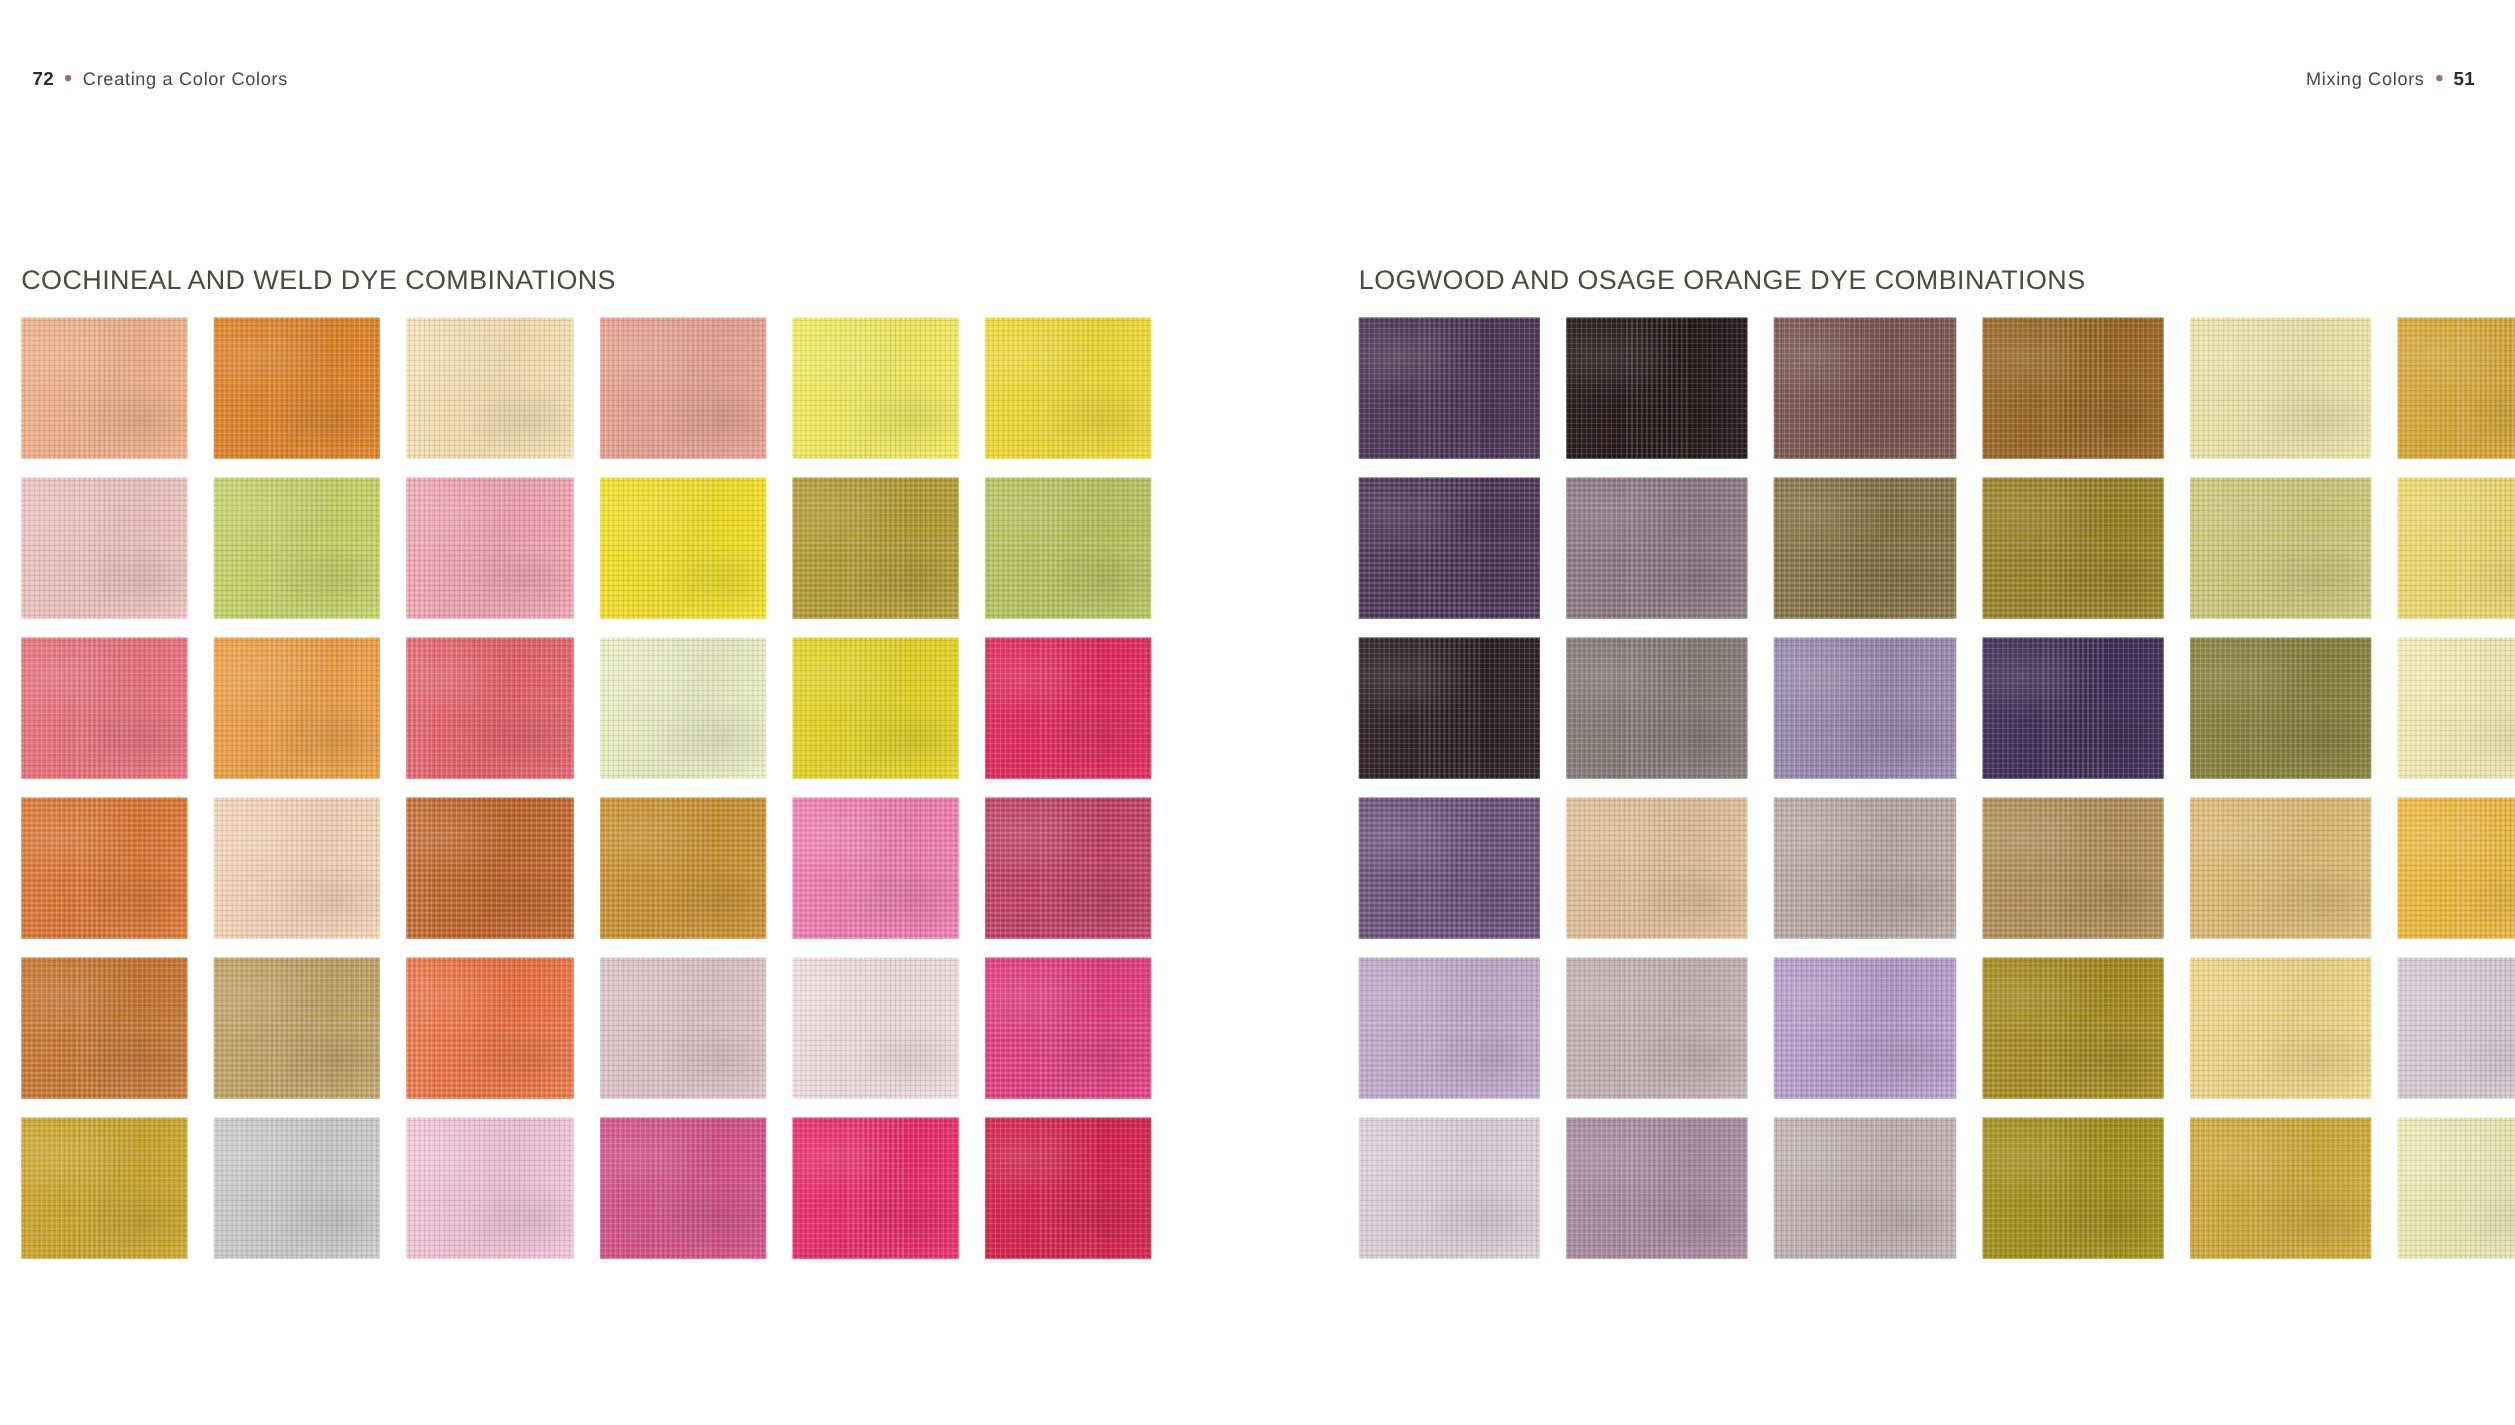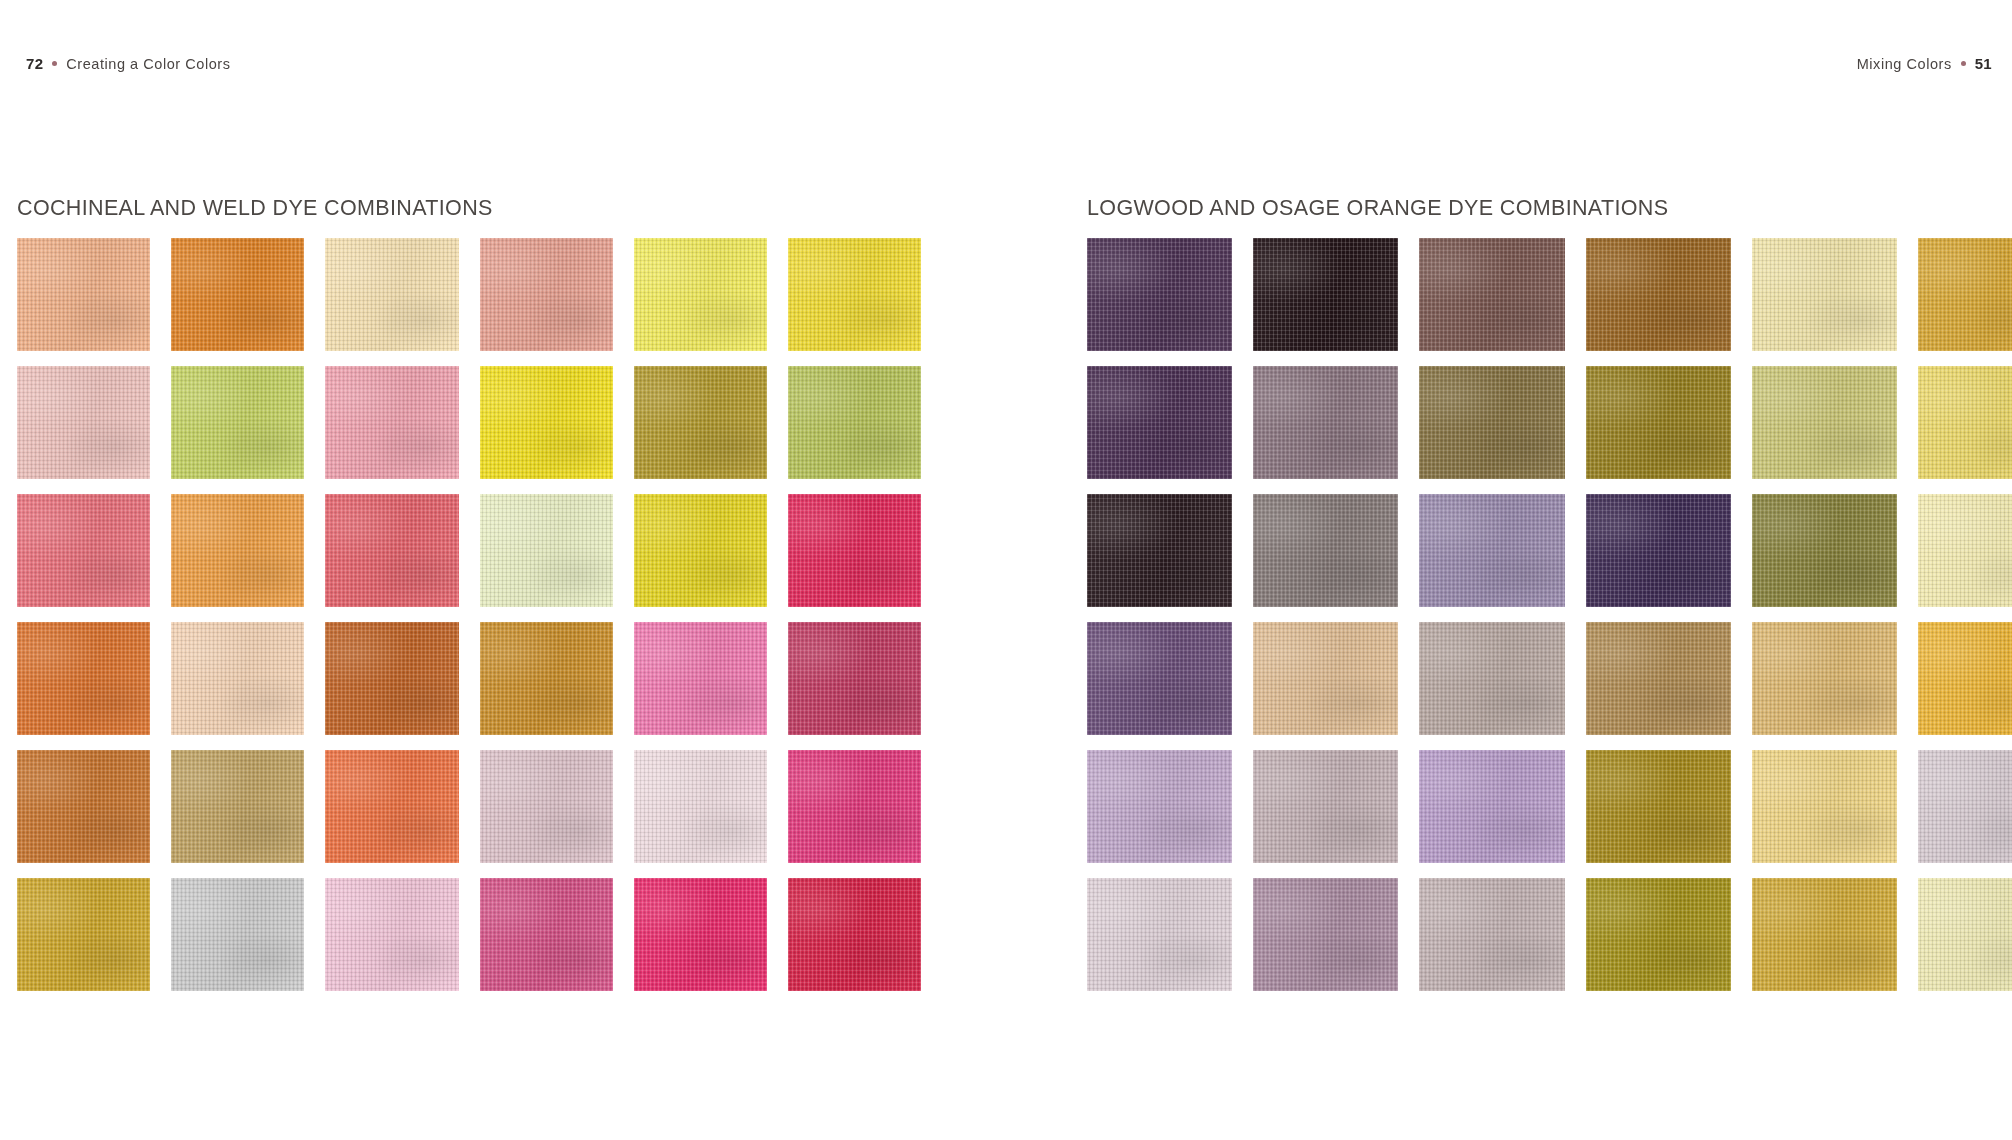--- a/index.html
+++ b/index.html
@@ -23,21 +23,21 @@
     font-size: 15px;
     color: #3e3a38;
     letter-spacing: 0.2px;
     white-space: nowrap;
     display: flex;
     align-items: baseline;
     gap: 9px;
     margin-top: 44px;
   }
   .running-head.left  { left: 26px; }
-  .running-head.right { right: 20px; }
+  .running-head.right { right: 32px; }
 
   .folio {
     font-weight: bold;
     font-size: 15px;
     color: #2f2c2b;
     letter-spacing: 0.3px;
   }
   .folio-dot {
     display: inline-block;
     width: 5px;
@@ -53,21 +53,21 @@
     letter-spacing: 0.55px;
   }
 
   
   .spread {
     position: absolute;
     inset: 0;
   }
   .panel {
     position: absolute;
-    top: 196px;
+    top: 212px;
   }
   .panel.left  { left: 17px;   width: 904px; }
   .panel.right { left: 1087px; width: 976px; }
 
   .panel-title {
     font-size: 21.5px;
     font-weight: 400;
     color: #4c4845;
     letter-spacing: 0.35px;
     margin: 0 0 17px 0;

